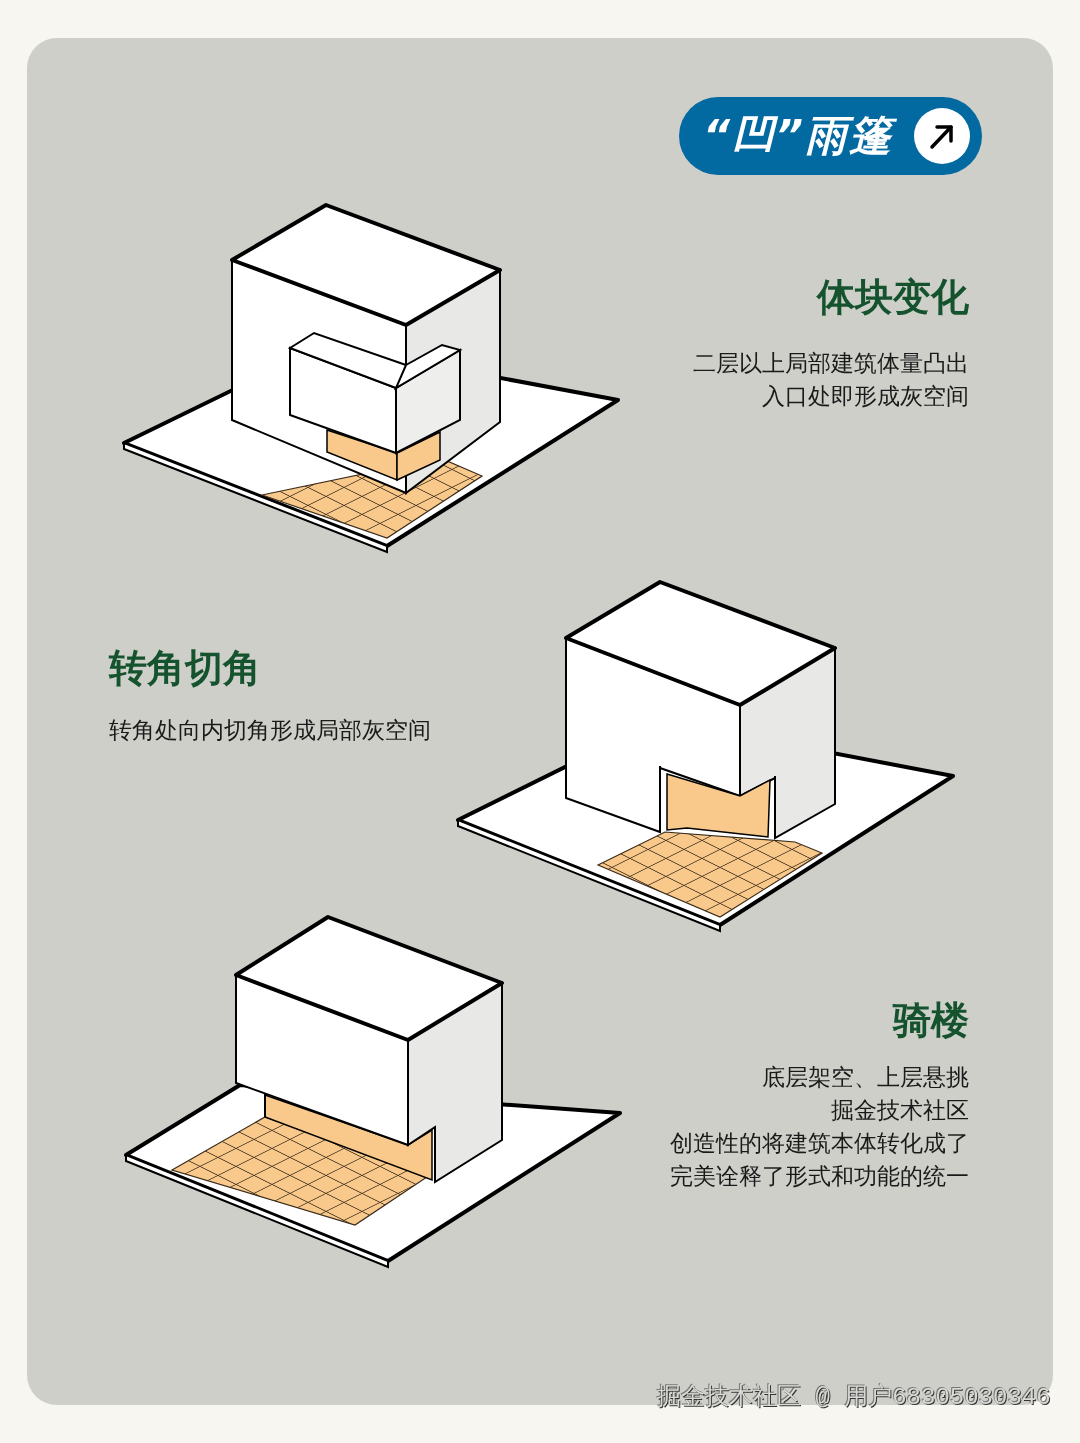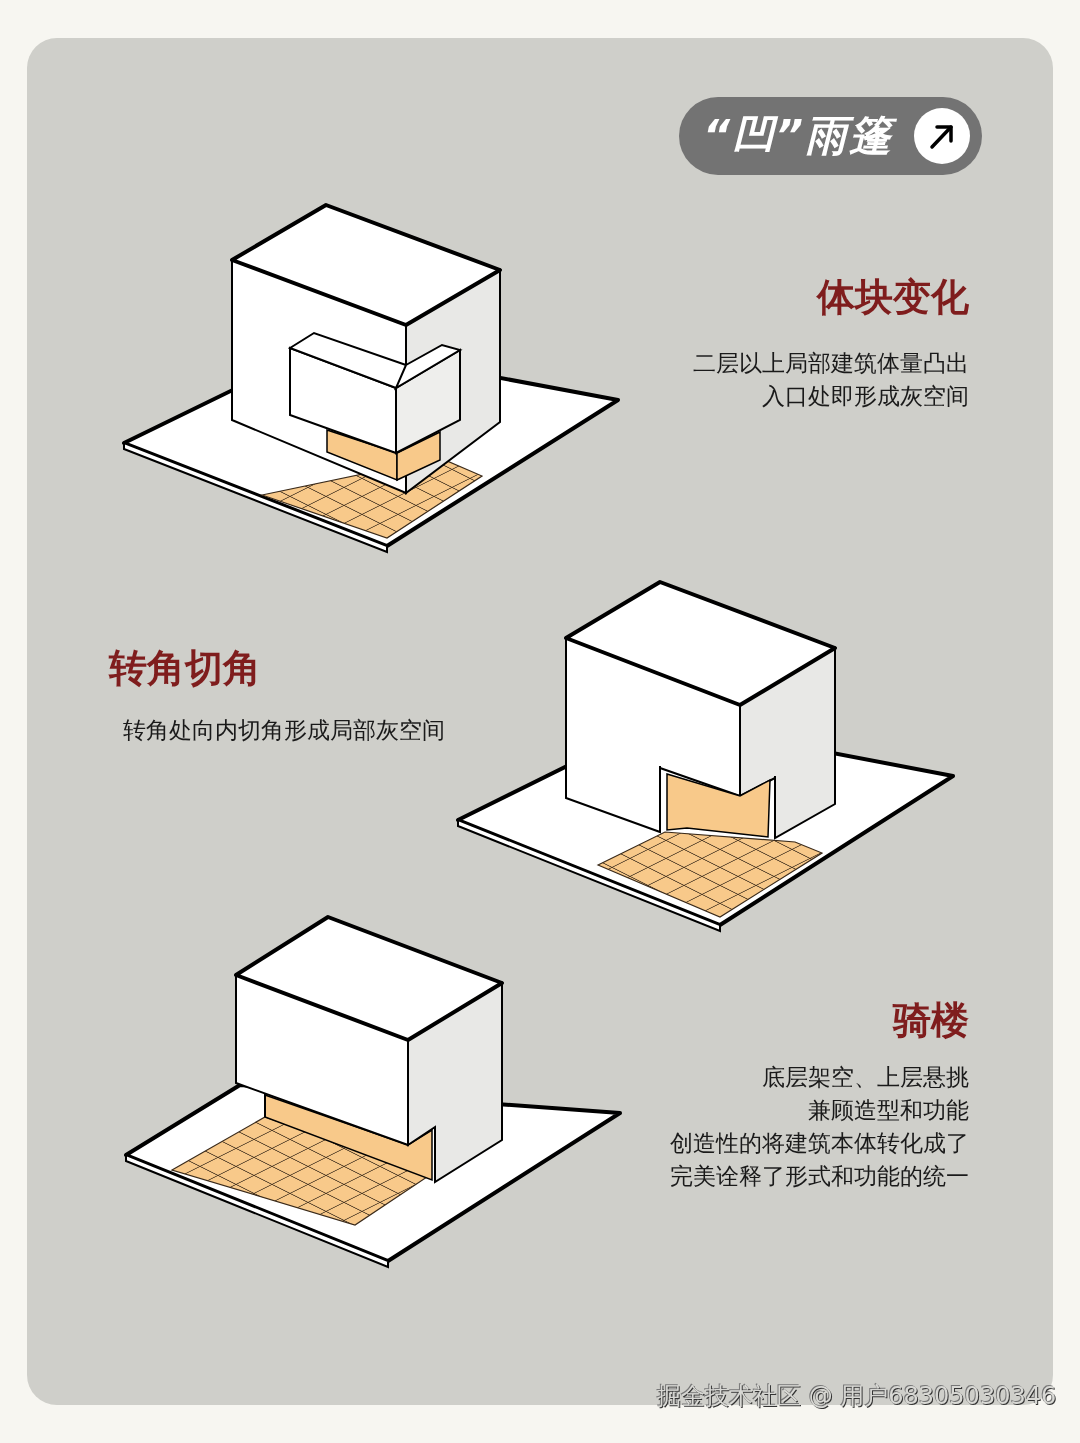--- a/index.html
+++ b/index.html
@@ -7,39 +7,39 @@
     width:1080px; height:1443px; position:relative; overflow:hidden;
     background:#f7f6f1;
     font-family:"DejaVu Sans","Liberation Sans",sans-serif;
   }
   .card {
     position:absolute; left:27px; top:38px; width:1026px; height:1367px;
     background:#cfcfca; border-radius:30px;
   }
   .pill {
     position:absolute; left:679px; top:97px; width:303px; height:78px;
-    background:#737373; border-radius:39px; color:#fff;
+    background:#0369a1; border-radius:39px; color:#fff;
     display:flex; align-items:center;text-align:right;
   }
   .pill-text {
     font-weight:bold; font-style:italic; font-size:42px; letter-spacing:2px;
     margin-left:24px; white-space:nowrap;
   }
   .pill-circle {
     position:absolute; right:12px; top:11px; width:56px; height:56px;
     background:#fff; border-radius:50%;
     display:flex; align-items:center; justify-content:center;
   }
-  .heading { position:absolute; font-weight:bold; font-size:38px; color:#7f1d1d; white-space:nowrap; }
+  .heading { position:absolute; font-weight:bold; font-size:38px; color:#14532d; white-space:nowrap; }
   .body-text { position:absolute; font-size:23px; line-height:33px; color:#1a1a1a; white-space:nowrap; }
   .right { text-align:right; }
   .drawing { position:absolute; }
   .watermark {
     position:absolute; left:657px; top:1380px; font-size:24px; color:#d8d8d4;
-    text-shadow: 1px 1px 0 #333, -1px -1px 0 #777; white-space:nowrap;
+    text-shadow: 1px 1px 0 #333, -1px -1px 0 #777; white-space:nowrap;font-family:Liberation Mono, monospace;
   }
 </style>
 </head>
 <body>
 
 <div class="card"></div>
 
 <div class="pill">
   <span class="pill-text">“凹”雨篷</span>
   <span class="pill-circle">
@@ -78,21 +78,21 @@
   <polygon points="217,240 287,263 287,290 217,262" fill="#f8c98a" stroke="#000" stroke-width="1.5"></polygon>
   <polygon points="287,263 330,242 330,270 287,290" fill="#f8c98a" stroke="#000" stroke-width="1.5"></polygon>
 
   <polygon points="180,158 286,198 286,263 180,225" fill="#fff" stroke="#000" stroke-width="2"></polygon>
   <polygon points="286,198 350,160 350,230 286,263" fill="#eeeeec" stroke="#000" stroke-width="2"></polygon>
   <polygon points="180,158 204,143 296,175 296,183 286,198" fill="#fff" stroke="#000" stroke-width="2"></polygon>
   <polygon points="296,175 332,155 350,160 286,198" fill="#fff" stroke="#000" stroke-width="2"></polygon>
 </svg>
 
 <div class="heading" style="left:109px; top:643px;">转角切角</div>
-<div class="body-text" style="left:109px; top:714px;margin-left:14px;">
+<div class="body-text" style="left:109px; top:714px;">
   <div>转角处向内切角形成局部灰空间</div>
 </div>
 
 <svg class="drawing" style="left:450px; top:570px;" width="520" height="370" viewBox="0 0 520 370">
   <defs>
     <pattern id="tile2" width="18" height="18" patternUnits="userSpaceOnUse" patternTransform="matrix(1,0.5,-1,0.5,0,0)">
       <rect width="18" height="18" fill="#f8c98a"></rect>
       <path d="M0 0H18M0 0V18" stroke="#3a2a1a" stroke-width="1.6"></path>
     </pattern>
   </defs>
@@ -105,21 +105,21 @@
   <polygon points="116,68 210,12 385,78 290,135" fill="#fff" stroke="#000" stroke-width="4" stroke-linejoin="round"></polygon>
 
   <polygon points="217,204 290,226 320,210 318,267 237,258 217,260" fill="#f8c98a" stroke="#000" stroke-width="1.5"></polygon>
   <line x1="210" y1="196" x2="210" y2="262" stroke="#000" stroke-width="2"></line>
   <line x1="325" y1="206" x2="325" y2="268" stroke="#000" stroke-width="2"></line>
 </svg>
 
 <div class="heading right" style="right:111px; top:985px;margin-top:10px;">骑楼</div>
 <div class="body-text right" style="right:111px; top:1061px;">
   <div>底层架空、上层悬挑</div>
-  <div>兼顾造型和功能</div>
+  <div>掘金技术社区</div>
   <div>创造性的将建筑本体转化成了</div>
   <div>完美诠释了形式和功能的统一</div>
 </div>
 
 <svg class="drawing" style="left:110px; top:905px;" width="520" height="390" viewBox="0 0 520 390">
   <defs>
     <pattern id="tile3" width="18" height="18" patternUnits="userSpaceOnUse" patternTransform="matrix(1,0.5,-1,0.5,0,0)">
       <rect width="18" height="18" fill="#f8c98a"></rect>
       <path d="M0 0H18M0 0V18" stroke="#3a2a1a" stroke-width="1.6"></path>
     </pattern>

